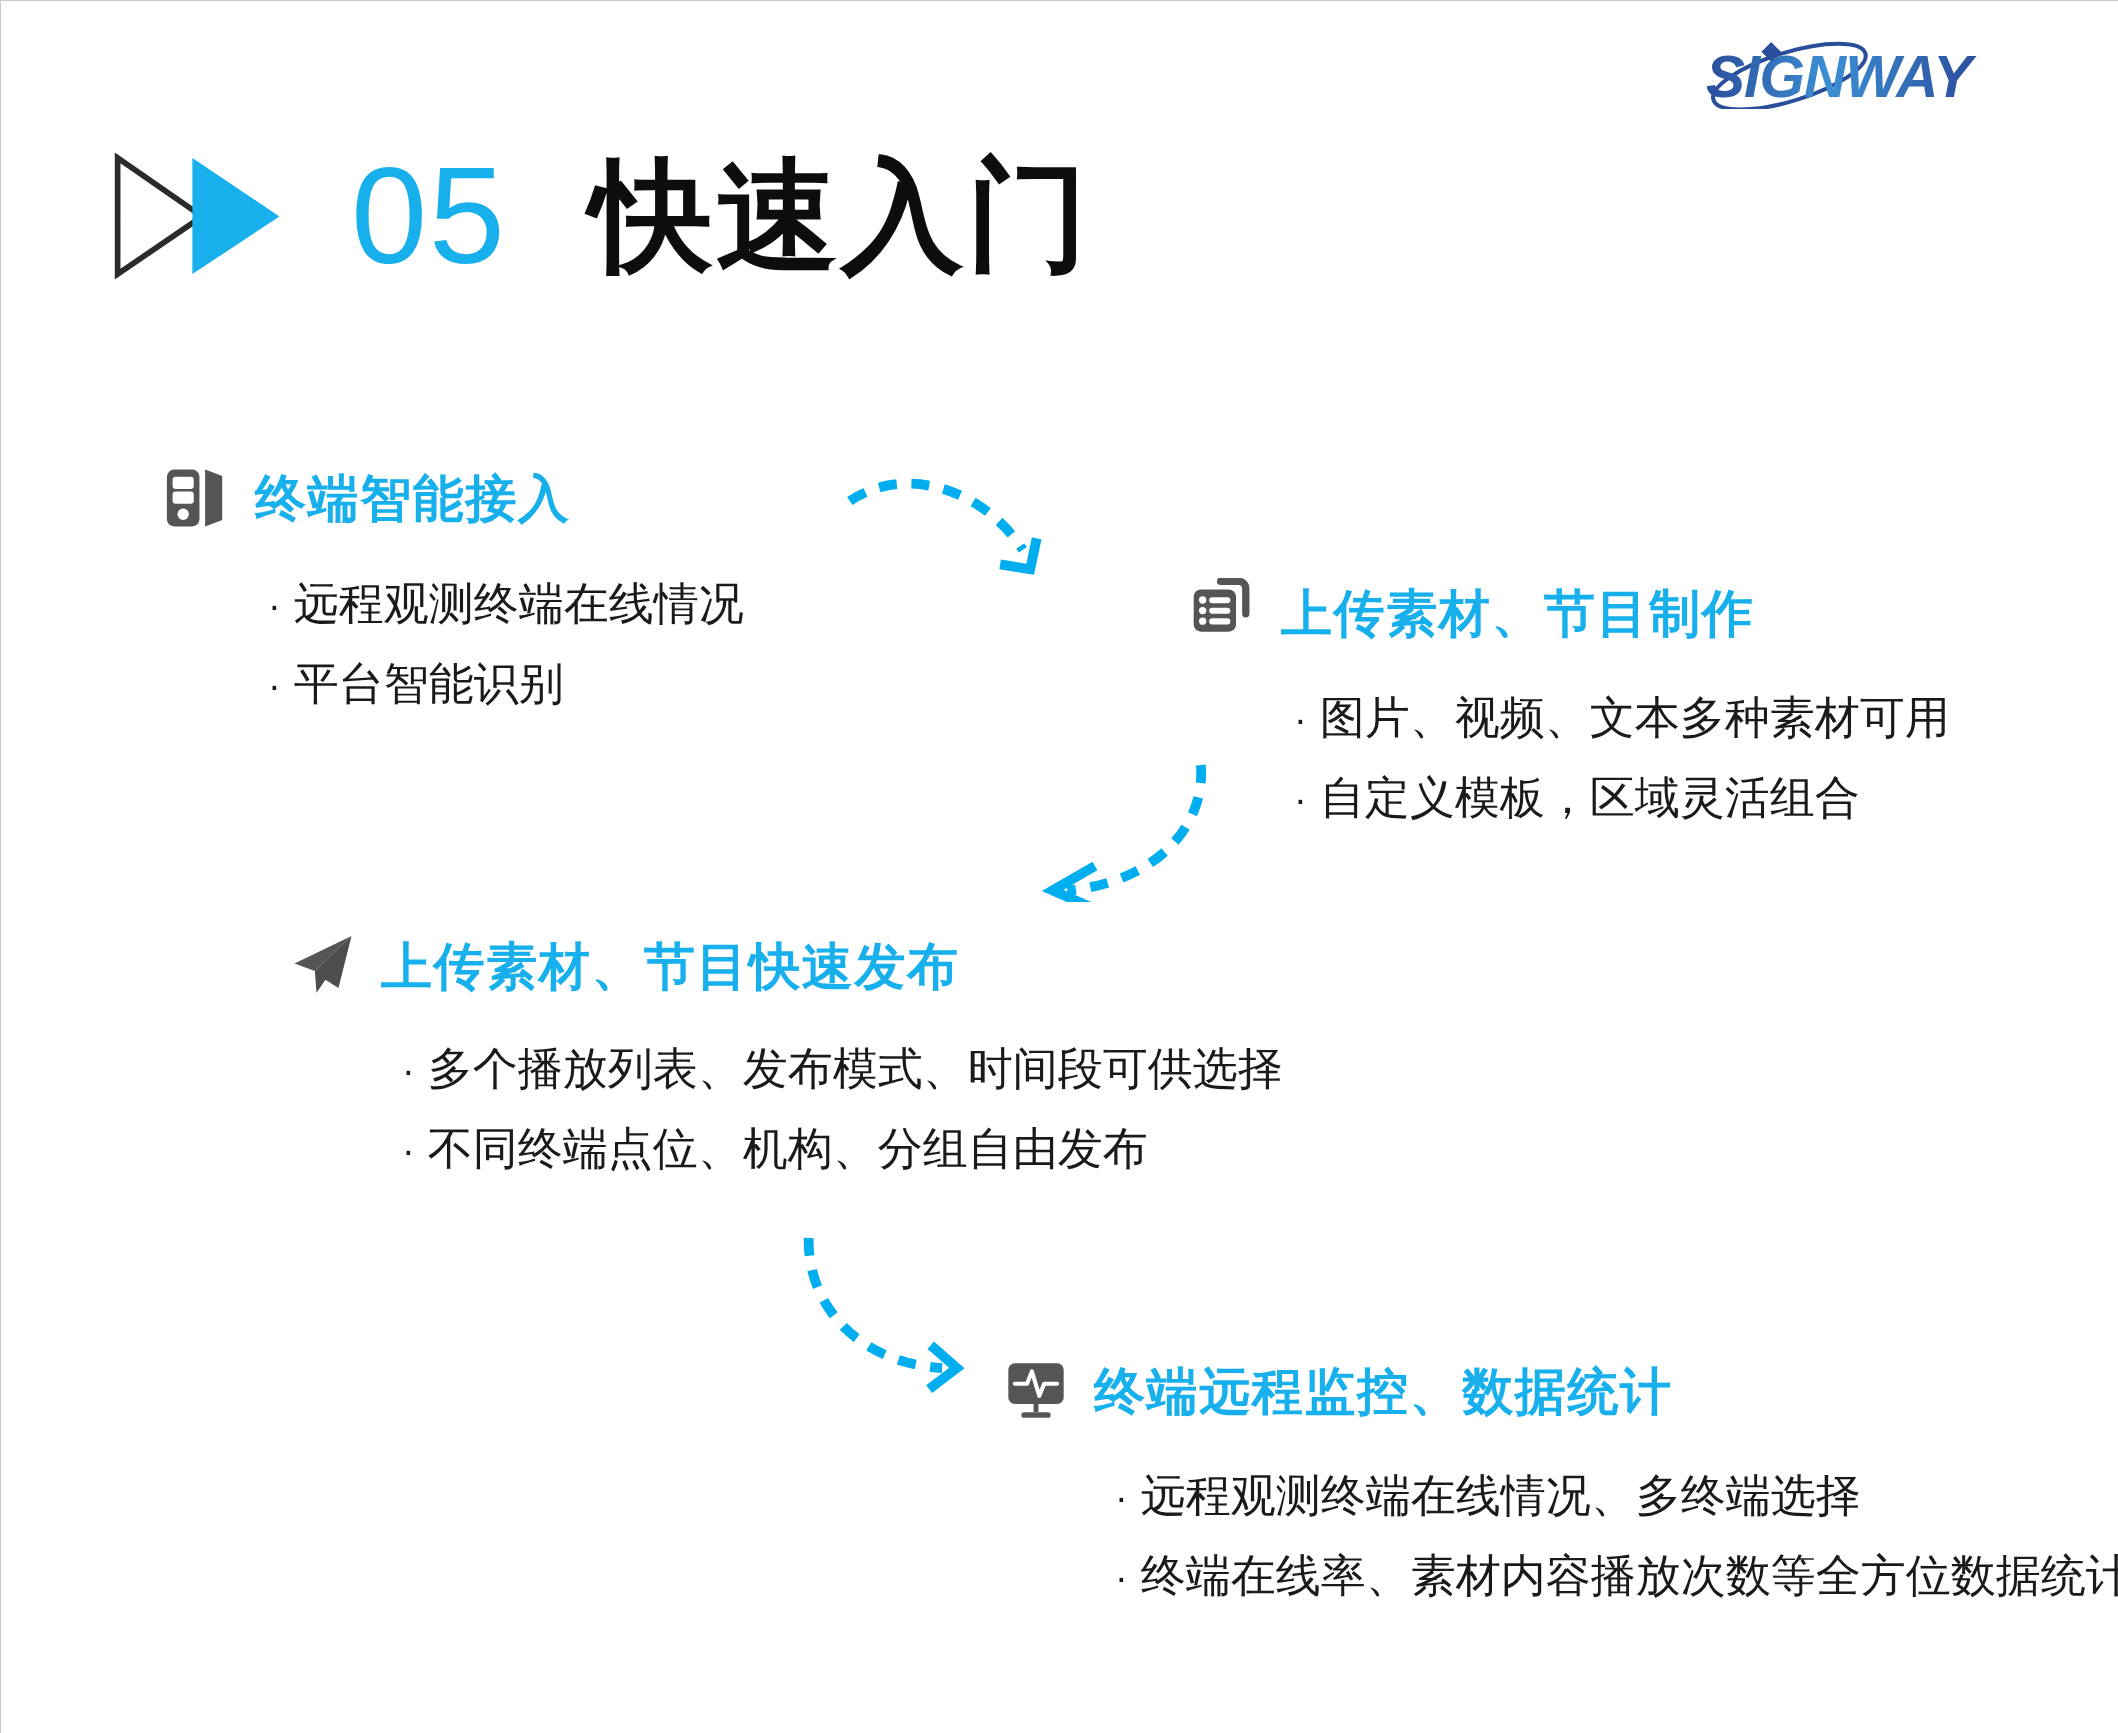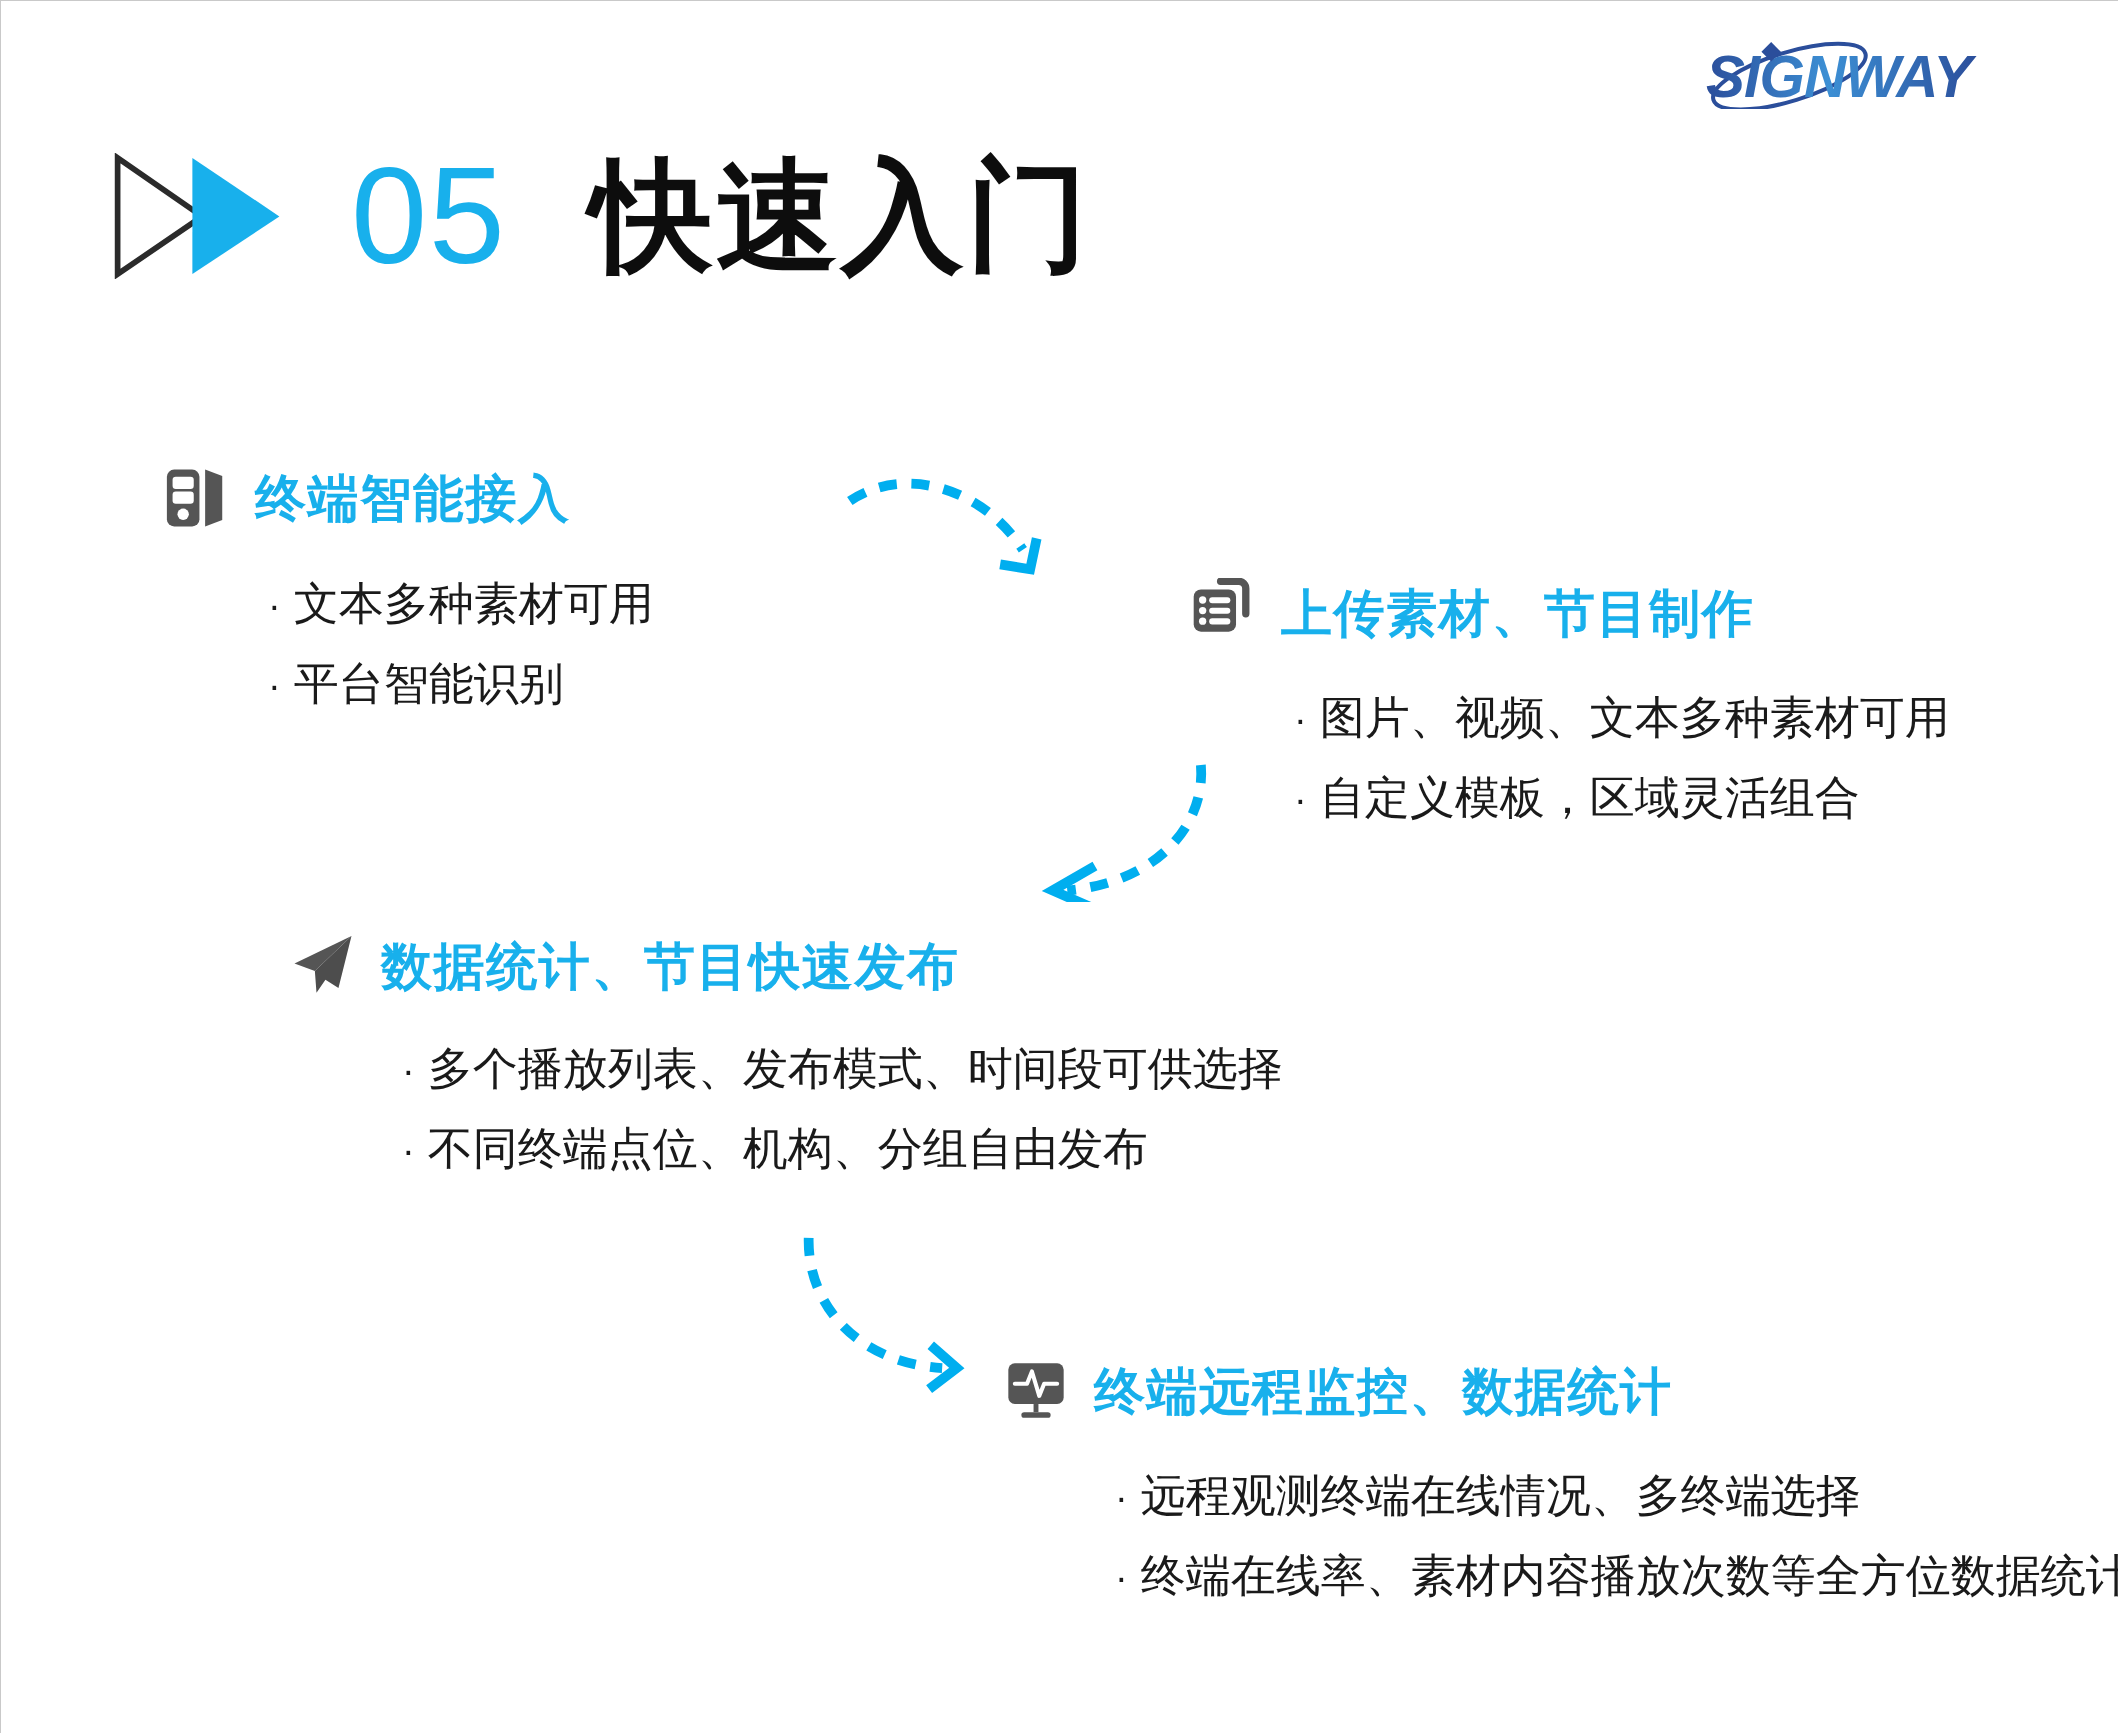--- a/index.html
+++ b/index.html
@@ -174,21 +174,21 @@
           <rect x="13" y="35" width="26" height="15" rx="4" fill="#ffffff"></rect>
           <circle cx="26" cy="63" r="7" fill="#ffffff"></circle>
           <path d="M53 8 L74 16 L74 70 L53 78 Z" fill="#555555"></path>
         </svg>
       </div>
       <div class="feature-title">终端智能接入</div>
     </div>
     <ul class="feature-bullets">
       <li>
         <span class="bullet-dot">·</span>
-        <span>文本多种素材可用</span>
+        <span>远程观测终端在线情况</span>
       </li>
       <li>
         <span class="bullet-dot">·</span>
         <span>平台智能识别</span>
       </li>
     </ul>
   </div>
 
   <div class="connector" id="connector-1">
     <svg viewBox="0 0 330 160" width="269" height="130" aria-hidden="true">
@@ -233,21 +233,21 @@
   </div>
 
   <div class="feature" id="feature-3">
     <div class="feature-head">
       <div class="feature-icon">
         <svg viewBox="0 0 86 86" width="70" height="70" aria-hidden="true">
           <path d="M78 6 L8 40 L33 49 Z" fill="#555555"></path>
           <path d="M78 6 L33 49 L35 76 L46 60 L62 70 Z" fill="#4d4d4d"></path>
         </svg>
       </div>
-      <div class="feature-title">数据统计、节目快速发布</div>
+      <div class="feature-title">上传素材、节目快速发布</div>
     </div>
     <ul class="feature-bullets">
       <li>
         <span class="bullet-dot">·</span>
         <span>多个播放列表、发布模式、时间段可供选择</span>
       </li>
       <li>
         <span class="bullet-dot">·</span>
         <span>不同终端点位、机构、分组自由发布</span>
       </li>

